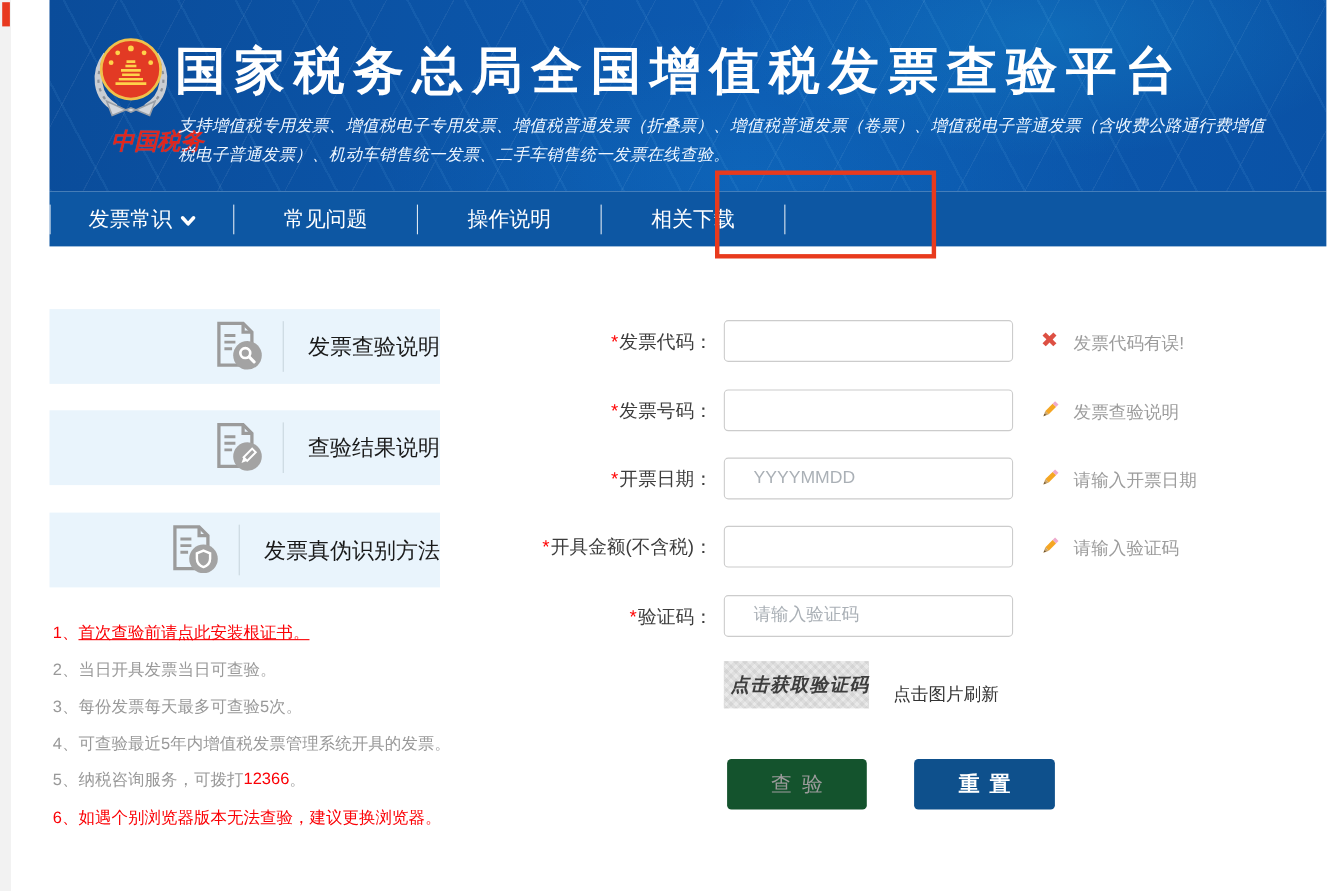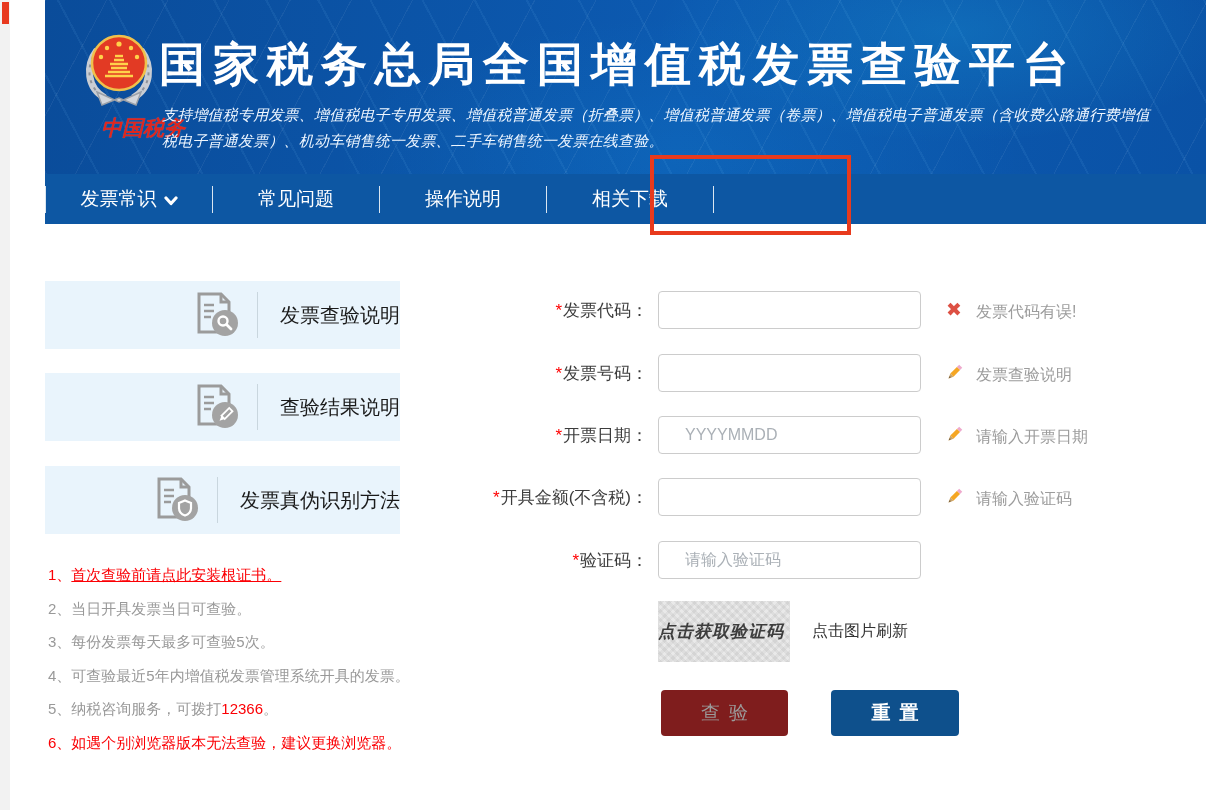--- a/index.html
+++ b/index.html
@@ -86,35 +86,35 @@
     left:658px; width:263px; height:38px; border:1px solid #cccccc; border-radius:4px;
     font-size:16px; color:#333; padding:0 26px; outline:none; background:#fff;
     font-family:"Liberation Sans","DejaVu Sans",sans-serif;
   }
   .form-input::placeholder { color:#aab0b6; }
   .status-icon { left:944px; width:20px; height:20px; display:flex; align-items:center; justify-content:center; }
   .error-x { color:#dd5043; font-size:19px; font-weight:bold; line-height:20px; }
   .hint-text { left:976px; font-size:16px; color:#9c9c9c; white-space:nowrap; }
 
   .captcha-img {
-    left:658px; top:601px; width:132px; height:61px; cursor:pointer;
+    left:658px; top:601px; width:132px; height:43px; cursor:pointer;
     background-color:#e9e9e9;
     background-image:
       repeating-linear-gradient(45deg, rgba(0,0,0,.05) 0 3px, transparent 3px 6px),
       repeating-linear-gradient(-45deg, rgba(0,0,0,.045) 0 3px, transparent 3px 6px);
-    display:flex; align-items:center; justify-content:flex-start;
+    display:flex; align-items:center; justify-content:flex-end;
     font-family:"DejaVu Serif","Liberation Serif",serif;
     font-weight:bold; font-style:italic; font-size:17px; color:#3d3d3d; letter-spacing:1px;
   }
   .captcha-refresh { left:812px; top:621px; font-size:16px; color:#333333; cursor:pointer; }
 
   .btn { border:none; border-radius:4px; font-size:19px; cursor:pointer;
          display:flex; align-items:center; justify-content:center;
          font-family:"Liberation Sans","DejaVu Sans",sans-serif; letter-spacing:9px; text-indent:9px; }
-  .btn-submit { left:661px; top:690px; width:127px; height:46px; background:#7f1d1d; color:#9b9b9b;text-align:center; }
+  .btn-submit { left:661px; top:690px; width:127px; height:46px; background:#14532d; color:#9b9b9b;text-align:center; }
   .btn-reset  { left:831px; top:690px; width:128px; height:46px; background:#0e508c; color:#ffffff;font-weight:bold; }
 </style>
 </head>
 <body>
 
 <div class="abs edge-strip"></div>
 <div class="abs corner-mark"></div>
 
 <div class="abs header">
 

